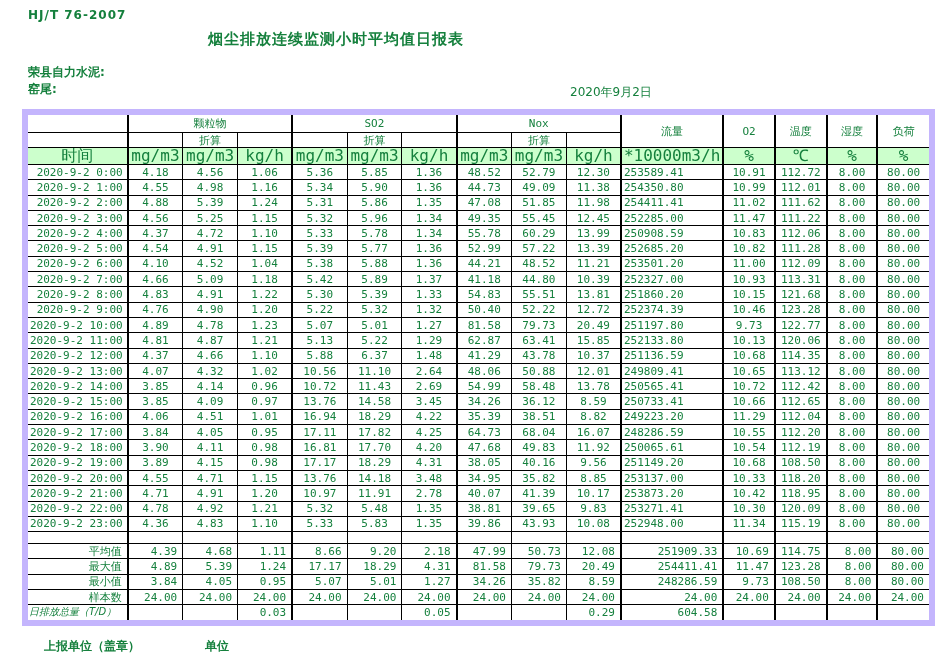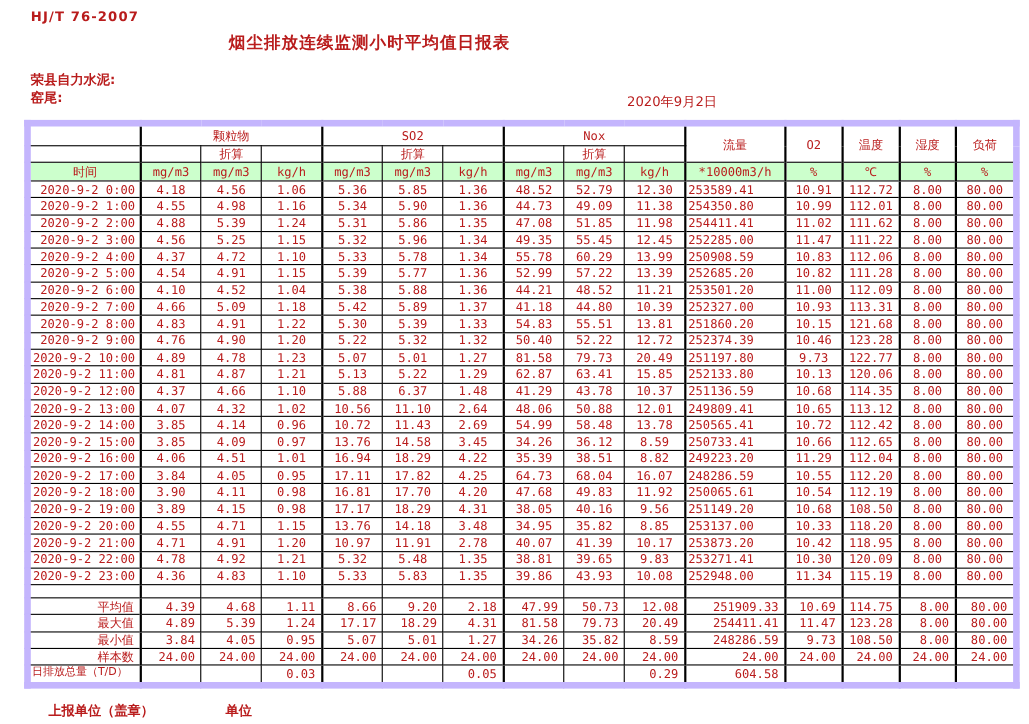--- a/index.html
+++ b/index.html
@@ -1,47 +1,47 @@
 <!DOCTYPE html>
 <html><head>
 <meta charset="utf-8">
 <style>
   html,body{margin:0;padding:0;background:#fff;}
   #canvas{position:relative;width:935px;height:658px;background:#ffffff;overflow:hidden;
-          font-family:"DejaVu Sans","Liberation Sans",sans-serif;color:#b91c1c;}
+          font-family:"DejaVu Sans","Liberation Sans",sans-serif;color:#15803d;}
   .std{position:absolute;left:28px;top:8px;font-size:12px;font-weight:bold;letter-spacing:1px;}
   .title{position:absolute;left:208px;top:30px;font-size:15px;font-weight:bold;letter-spacing:1px;}
   .company{position:absolute;left:28px;top:64px;font-size:12px;font-weight:bold;}
   .location{position:absolute;left:28px;top:81px;font-size:12px;font-weight:bold;}
   .date{position:absolute;left:570px;top:84px;font-size:12px;}
   table#report{position:absolute;left:22px;top:109px;border-collapse:collapse;table-layout:fixed;
           border:6px solid #c4b5fd;font-family:"DejaVu Sans Mono","Liberation Mono",monospace;font-size:11px;}
   #report th,#report td{border:1px solid #000;padding:0 2px;text-align:center;vertical-align:middle;
           white-space:nowrap;line-height:1;overflow:hidden;font-weight:normal;}
   #report thead tr.r1 th{height:17px;font-size:11px;}
   #report thead tr.r2 td{height:14px;font-size:11px;}
-  #report thead tr.r3 th{height:16px;background:#ccffcc;font-size:11px;}
+  #report thead tr.r3 th{height:16px;background:#ccffcc;font-size:16px;}
   #report tbody tr.data td{height:14.3px;}
   #report tbody tr.spacer td{height:11px;}
   #report tbody tr.sum td{height:14.3px;}
   
   .bl2{border-left:2px solid #000 !important;}
   
   #report td:nth-child(2),#report td:nth-child(5),#report td:nth-child(8),
   #report td:nth-child(11),#report td:nth-child(12),#report td:nth-child(13),
   #report td:nth-child(14),#report td:nth-child(15){border-left:2px solid #000;}
   
   #report tbody tr.data td:first-child{text-align:right;padding-right:4px;}
   
   #report tbody tr.data td:nth-child(11){text-align:left;padding-right:5px;}
   
   #report tbody tr.sum td{text-align:right;padding-right:5px;}
   #report tbody tr.sum td.lbl{font-family:"DejaVu Sans","Liberation Sans",sans-serif;}
   #report tbody tr.sum td.lbl-left{text-align:left;padding-left:1px;font-size:10px;
-        font-family:"DejaVu Sans","Liberation Sans",sans-serif;}
+        font-family:"DejaVu Sans","Liberation Sans",sans-serif;font-style:italic;}
   .cjk{font-family:"DejaVu Sans","Liberation Sans",sans-serif;}
   .note{position:absolute;left:28px;top:620px;font-size:12px;font-weight:bold;}
   .report-unit{position:absolute;left:44px;top:638px;font-size:12px;font-weight:bold;}
   .unit{position:absolute;left:205px;top:638px;font-size:12px;font-weight:bold;}
 </style>
 </head>
 <body>
 
 <div id="canvas">
 

